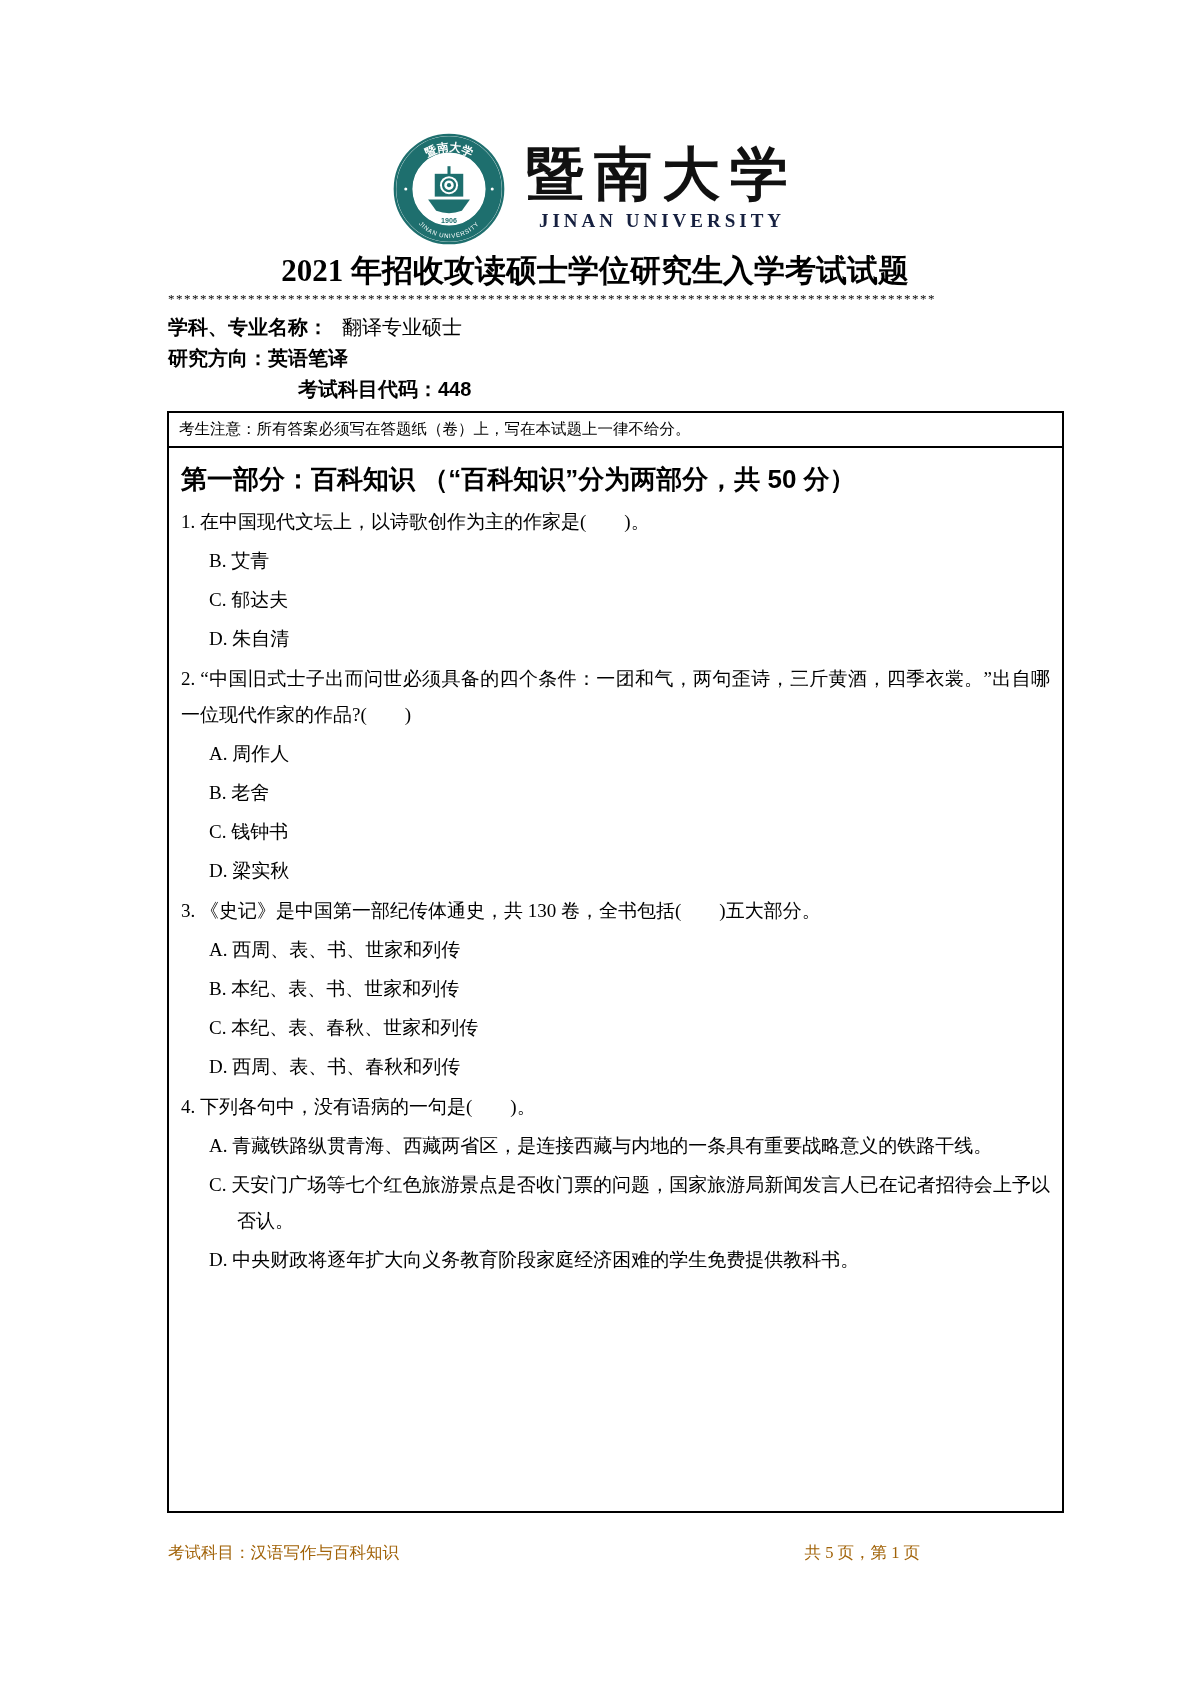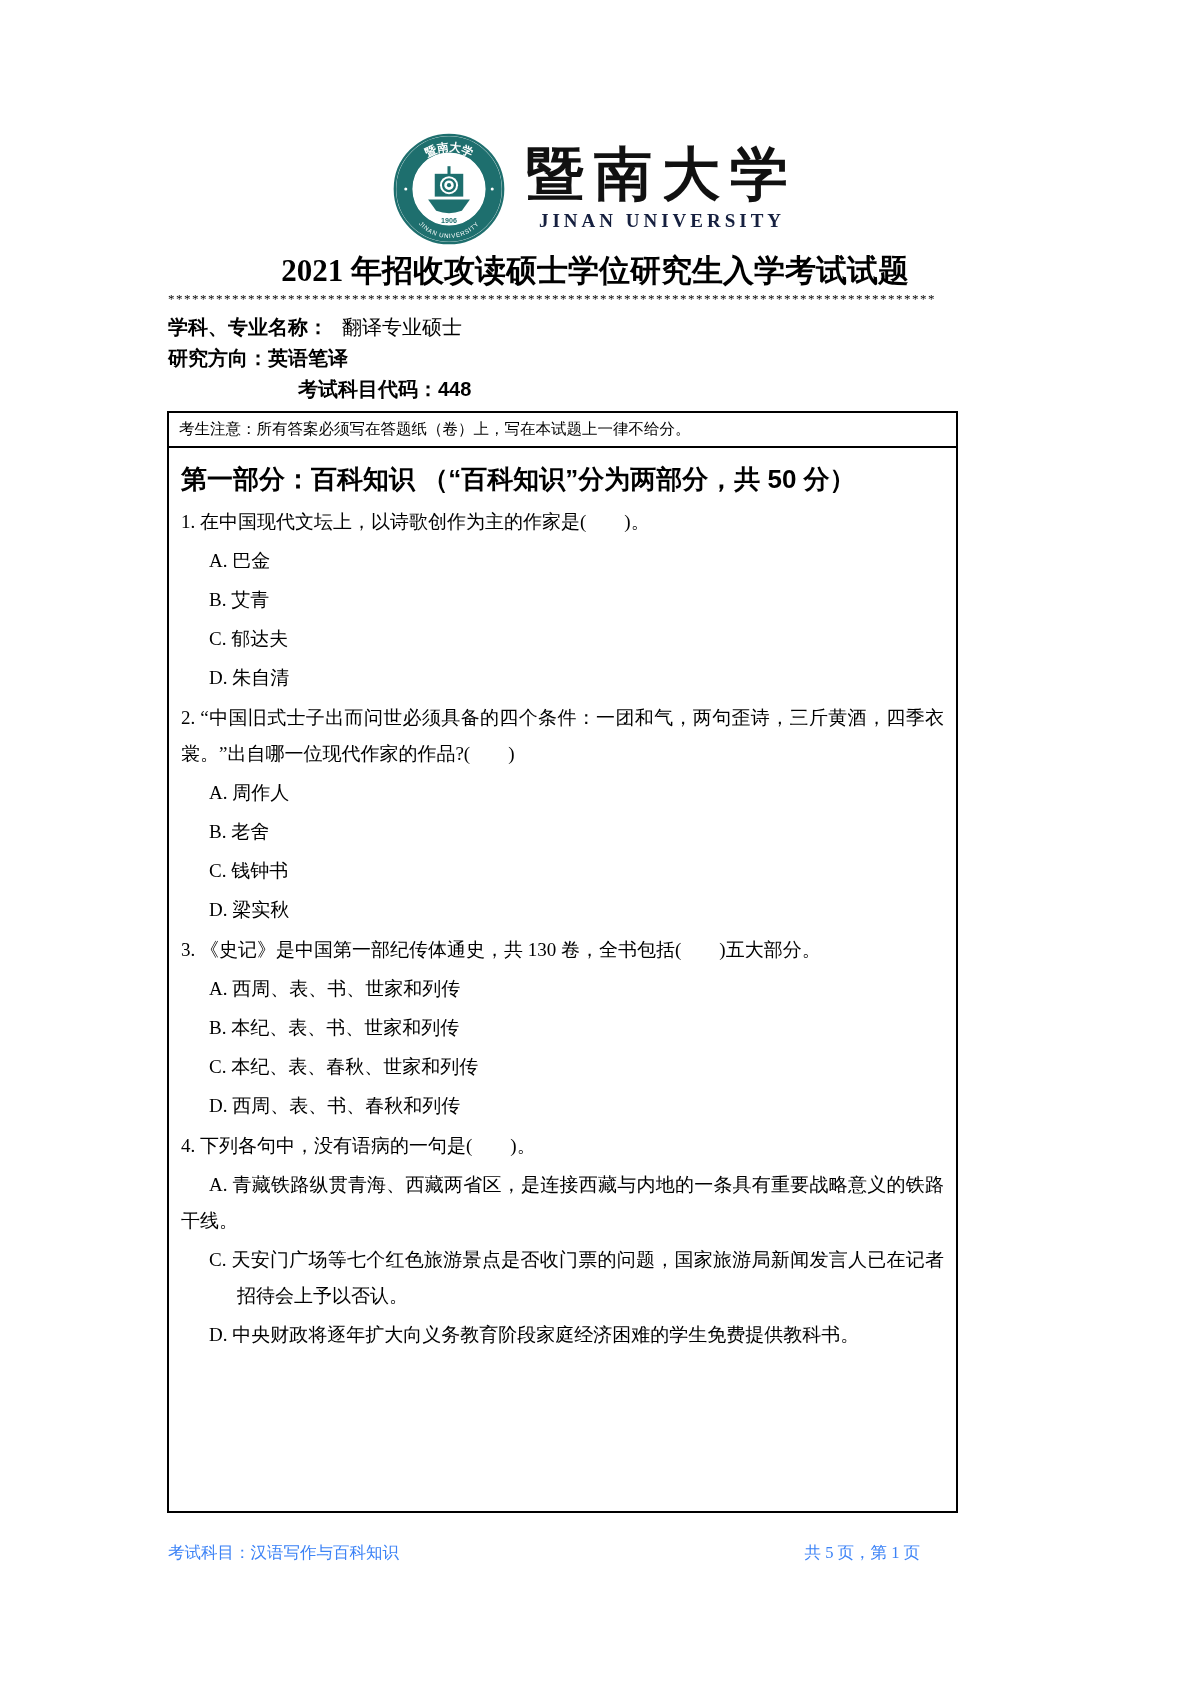--- a/index.html
+++ b/index.html
@@ -32,41 +32,41 @@
     white-space:nowrap; overflow:hidden; line-height:18px;
   }
   .meta { width:852px; margin:4px 0 0 168px; font-size:20px; }
   .meta-line { line-height:31px; }
   .meta-value { font-family:"Liberation Serif","DejaVu Serif",serif; font-weight:normal; margin-left:14px; }
   .meta-course-row { display:flex; }
   .meta-code { margin-left:130px; }
 
   
   .frame {
-    width:791px; height:1102px; margin:6px 0 0 167px;
+    width:897px; height:1102px; margin:6px 0 0 167px;
     border:2px solid #000;
   }
   .notice {
     border-bottom:2px solid #000; padding:5px 10px 6px 10px;
     font-size:15.5px; line-height:22px;
   }
   .frame-body { padding:0 12px; }
   .section-title { margin-top:12px; font-size:26px; line-height:38px; }
   .subsection-title { margin-top:14px; font-size:21px; line-height:34px; }
 
   .q-stem { margin-top:4px; font-size:19px; line-height:36px; text-align:justify; }
   .q-first .q-stem { margin-top:6px; }
   .opt { font-size:19px; line-height:36px; margin-top:3px; padding-left:28px; text-align:justify; }
   .opt-first-indent { padding-left:0; text-indent:28px; }
   .opt-hang-deep { padding-left:56px; text-indent:-28px; }
 
   
   .footer {
     width:852px; margin:28px 0 0 168px; display:flex; justify-content:space-between;
-    font-size:16.5px; line-height:24px; color:#3b82f6;
+    font-size:16.5px; line-height:24px; color:#a16207;
   }
   .footer-right { margin-right:100px; }
 </style>
 </head>
 <body>
 
 <div class="page">
 
   <div class="logo-row">
     <svg class="seal" viewBox="0 0 120 120">
@@ -114,21 +114,20 @@
   </div>
 
   <div class="frame">
     <div class="notice">考生注意：所有答案必须写在答题纸（卷）上，写在本试题上一律不给分。</div>
     <div class="frame-body">
 
       <div class="section-title hei">第一部分：百科知识 （“百科知识”分为两部分，共 50 分）</div>
 
       <div class="q-block q-first">
         <div class="q-stem">1. 在中国现代文坛上，以诗歌创作为主的作家是(　　)。</div>
-        <div class="opt">A. 巴金</div>
         <div class="opt">B. 艾青</div>
         <div class="opt">C. 郁达夫</div>
         <div class="opt">D. 朱自清</div>
       </div>
 
       <div class="q-block">
         <div class="q-stem">2. “中国旧式士子出而问世必须具备的四个条件：一团和气，两句歪诗，三斤黄酒，四季衣裳。”出自哪一位现代作家的作品?(　　)</div>
         <div class="opt">A. 周作人</div>
         <div class="opt">B. 老舍</div>
         <div class="opt">C. 钱钟书</div>

